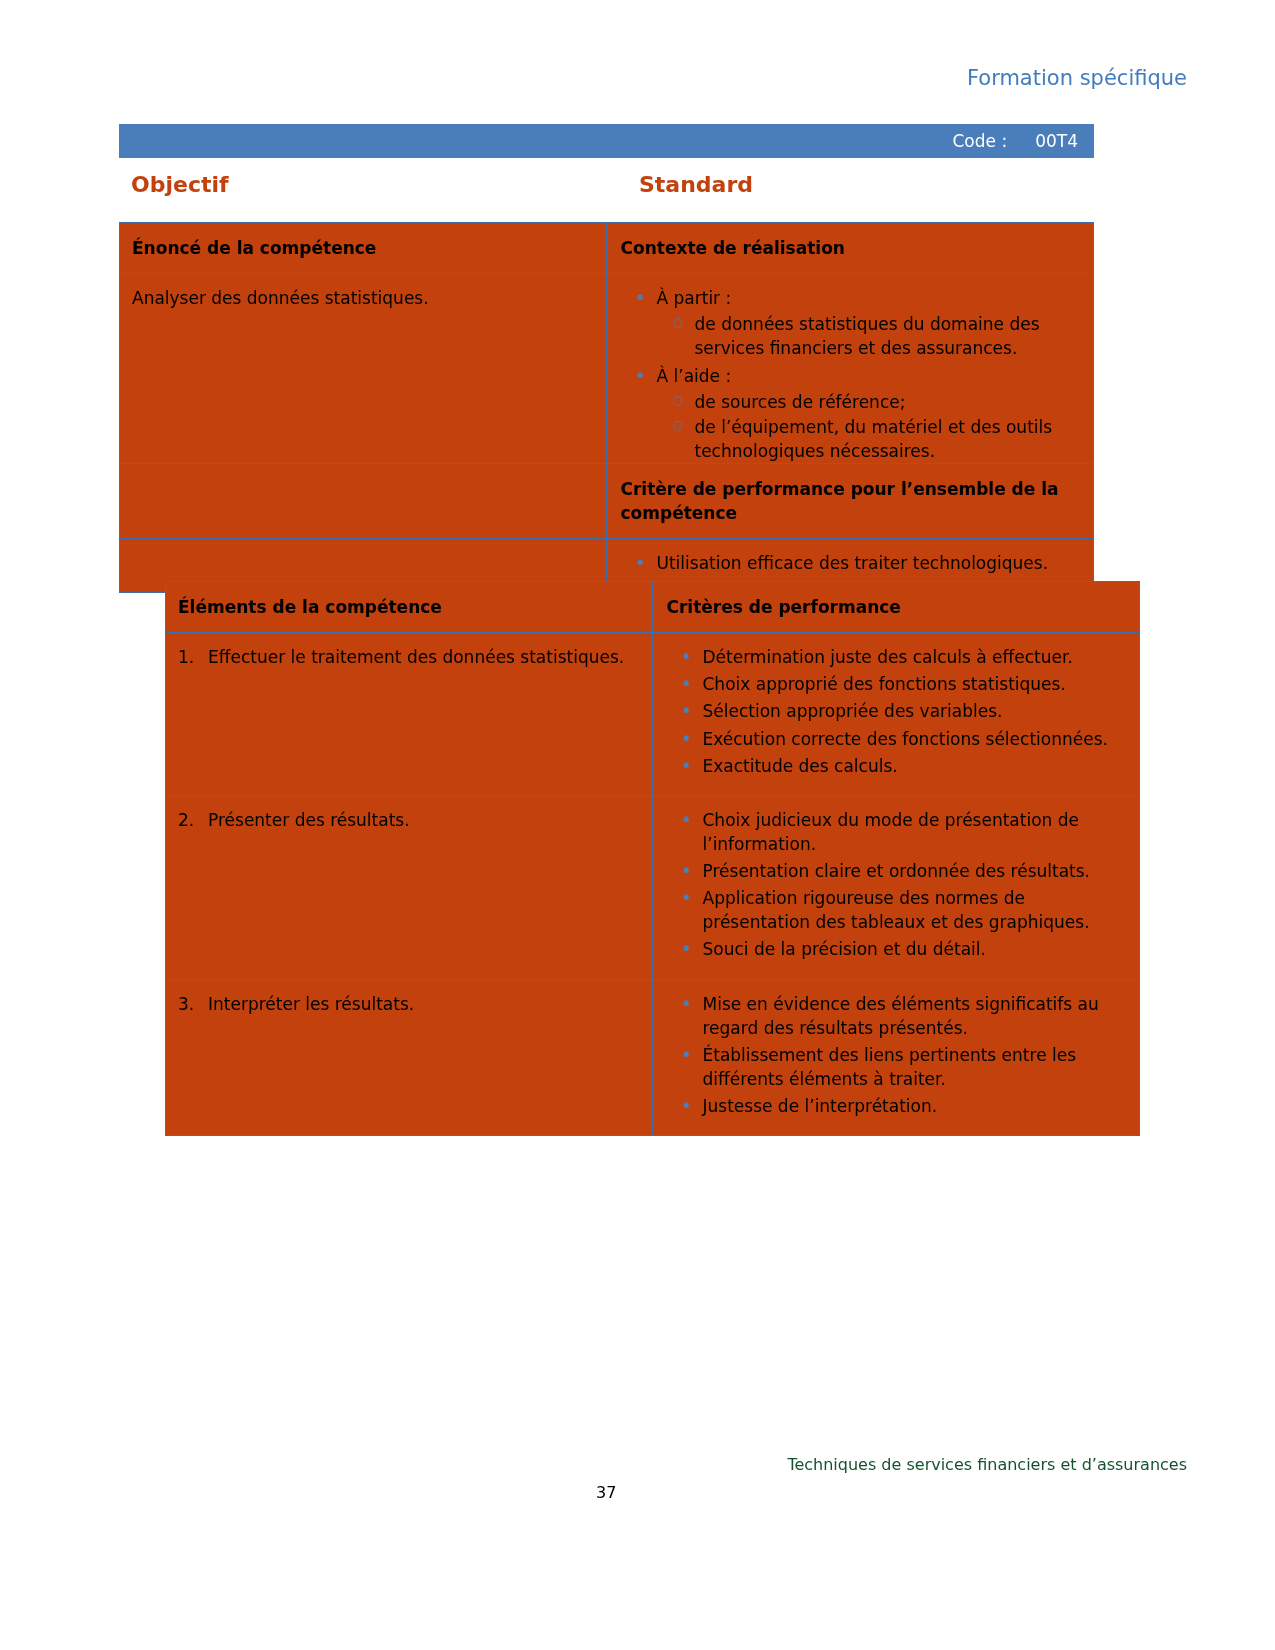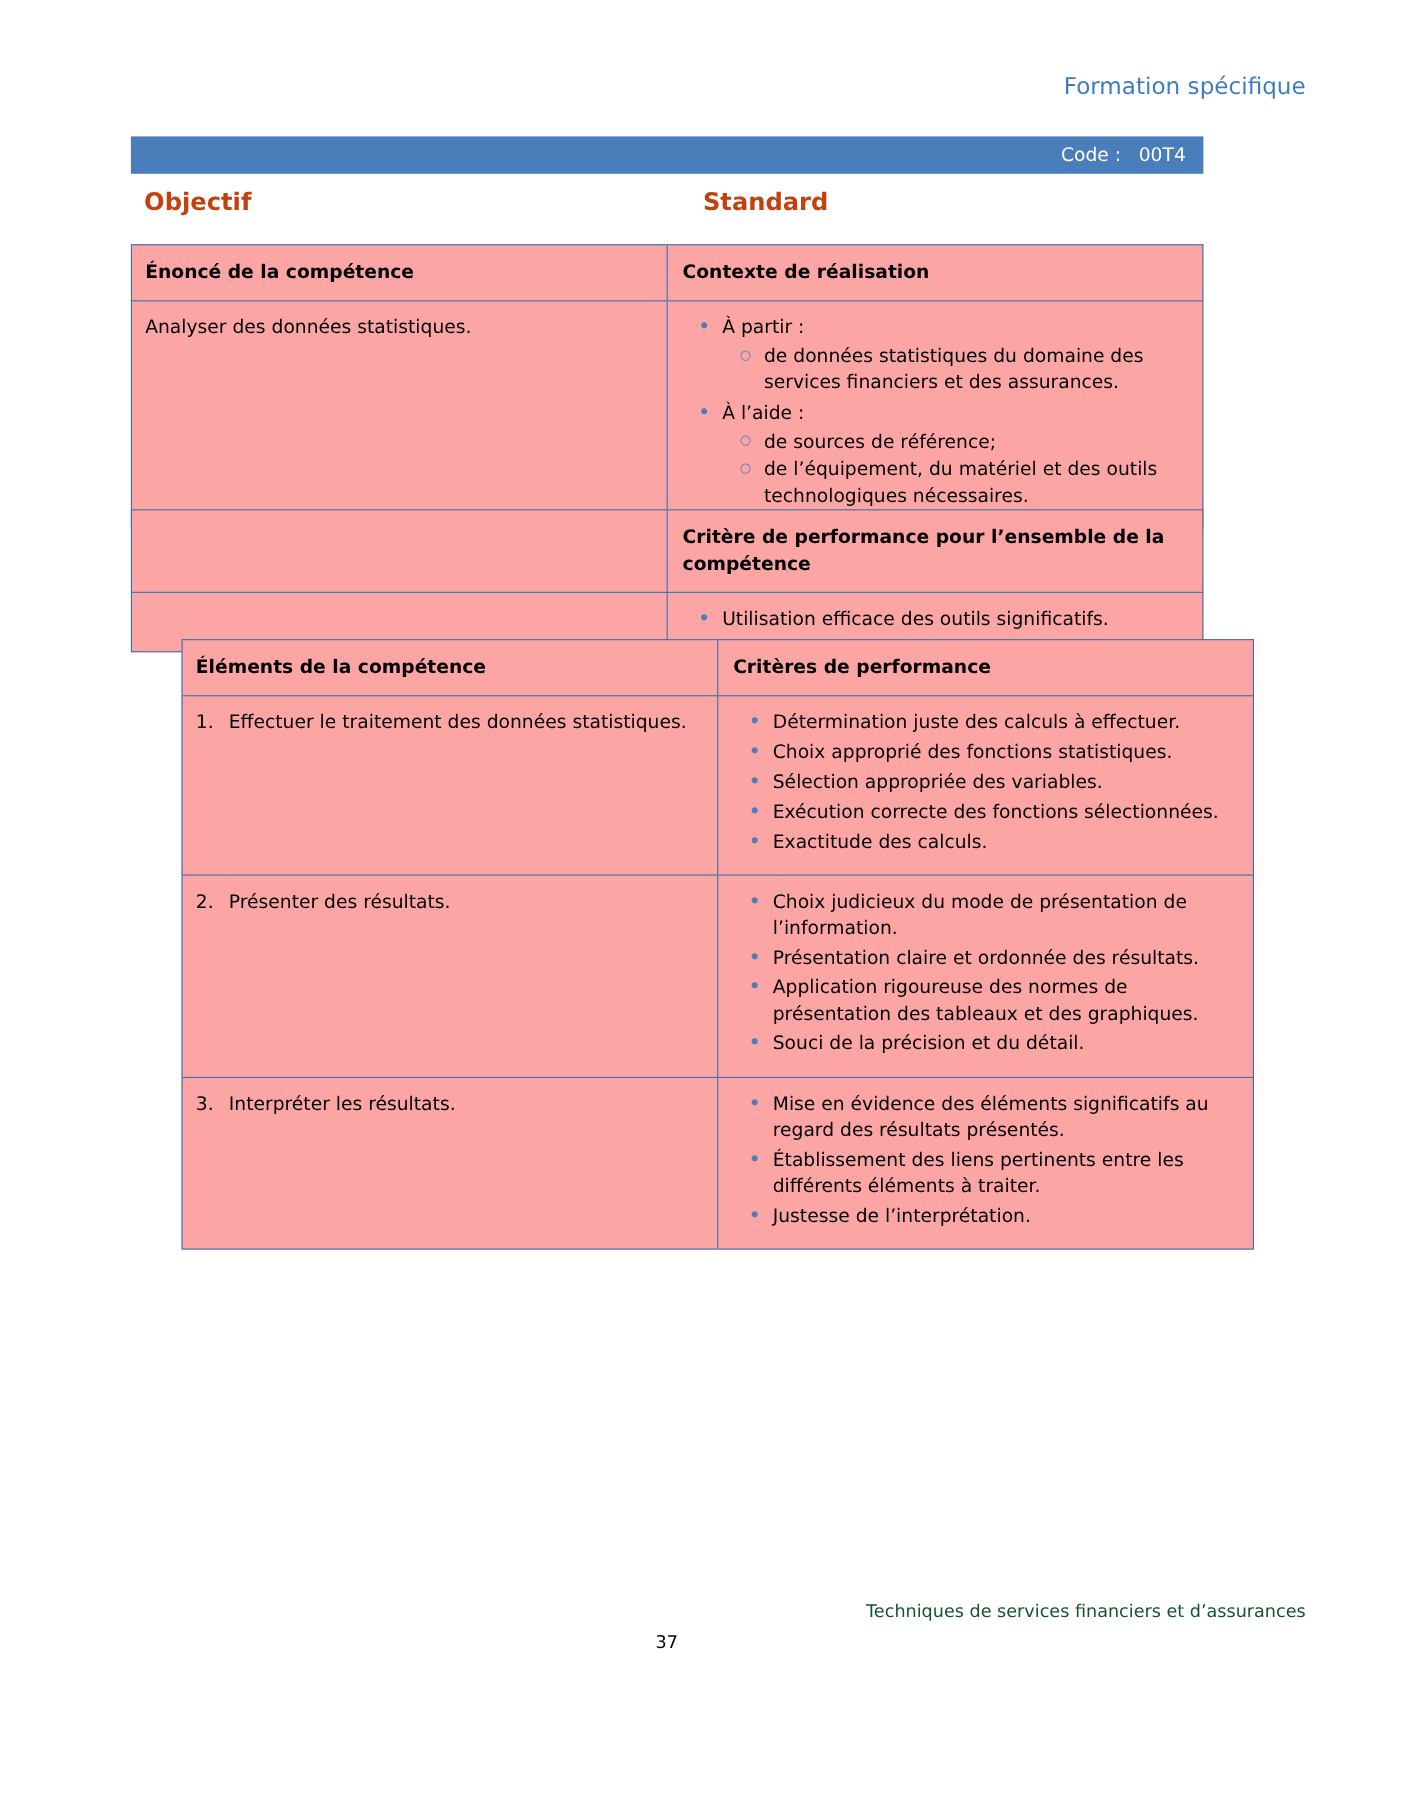--- a/index.html
+++ b/index.html
@@ -40,21 +40,21 @@
     height: 34px;
     background: #4a7ebb;
     color: #ffffff;
     font-size: 17px;
     display: flex;
     align-items: center;
     justify-content: flex-end;
     padding-right: 16px;
     box-sizing: border-box;
   }
-  .code-bar .code-label { margin-right: 16px; text-align: right; }
+  .code-bar .code-label { margin-right: 28px; text-align: right; }
 
   
   .col-titles {
     position: absolute;
     left: 119px;
     top: 172px;
     width: 975px;
     height: 36px;
   }
   .col-title {
@@ -66,21 +66,21 @@
   .col-title.left { left: 12px; top: 0; }
   .col-title.right { left: 520px; top: 0; }
 
   
   .tbl {
     position: absolute;
     left: 119px;
     width: 975px;
     border: 1px solid #3a6fb0;
     box-sizing: border-box;
-    background: #fca5a5;
+    background: #c2410c;
   }
   .row {
     display: flex;
     border-bottom: 1px solid #3a6fb0;
   }
   .row:last-child { border-bottom: none; }
   .cell-l {
     width: 487px;
     box-sizing: border-box;
     border-right: 1px solid #3a6fb0;
@@ -215,21 +215,21 @@
 
   <div class="tbl" id="table-criteria-global">
     <div class="row hdr">
       <div class="cell-l empty-left"></div>
       <div class="cell-r">Critère de performance pour l’ensemble de la compétence</div>
     </div>
     <div class="row">
       <div class="cell-l empty-left"></div>
       <div class="cell-r">
         <ul class="b1">
-          <li>Utilisation efficace des outils significatifs.</li>
+          <li>Utilisation efficace des traiter technologiques.</li>
         </ul>
       </div>
     </div>
   </div>
 
   <div class="tbl" id="table-elements">
     <div class="row hdr">
       <div class="cell-l">Éléments de la compétence</div>
       <div class="cell-r">Critères de performance</div>
     </div>

